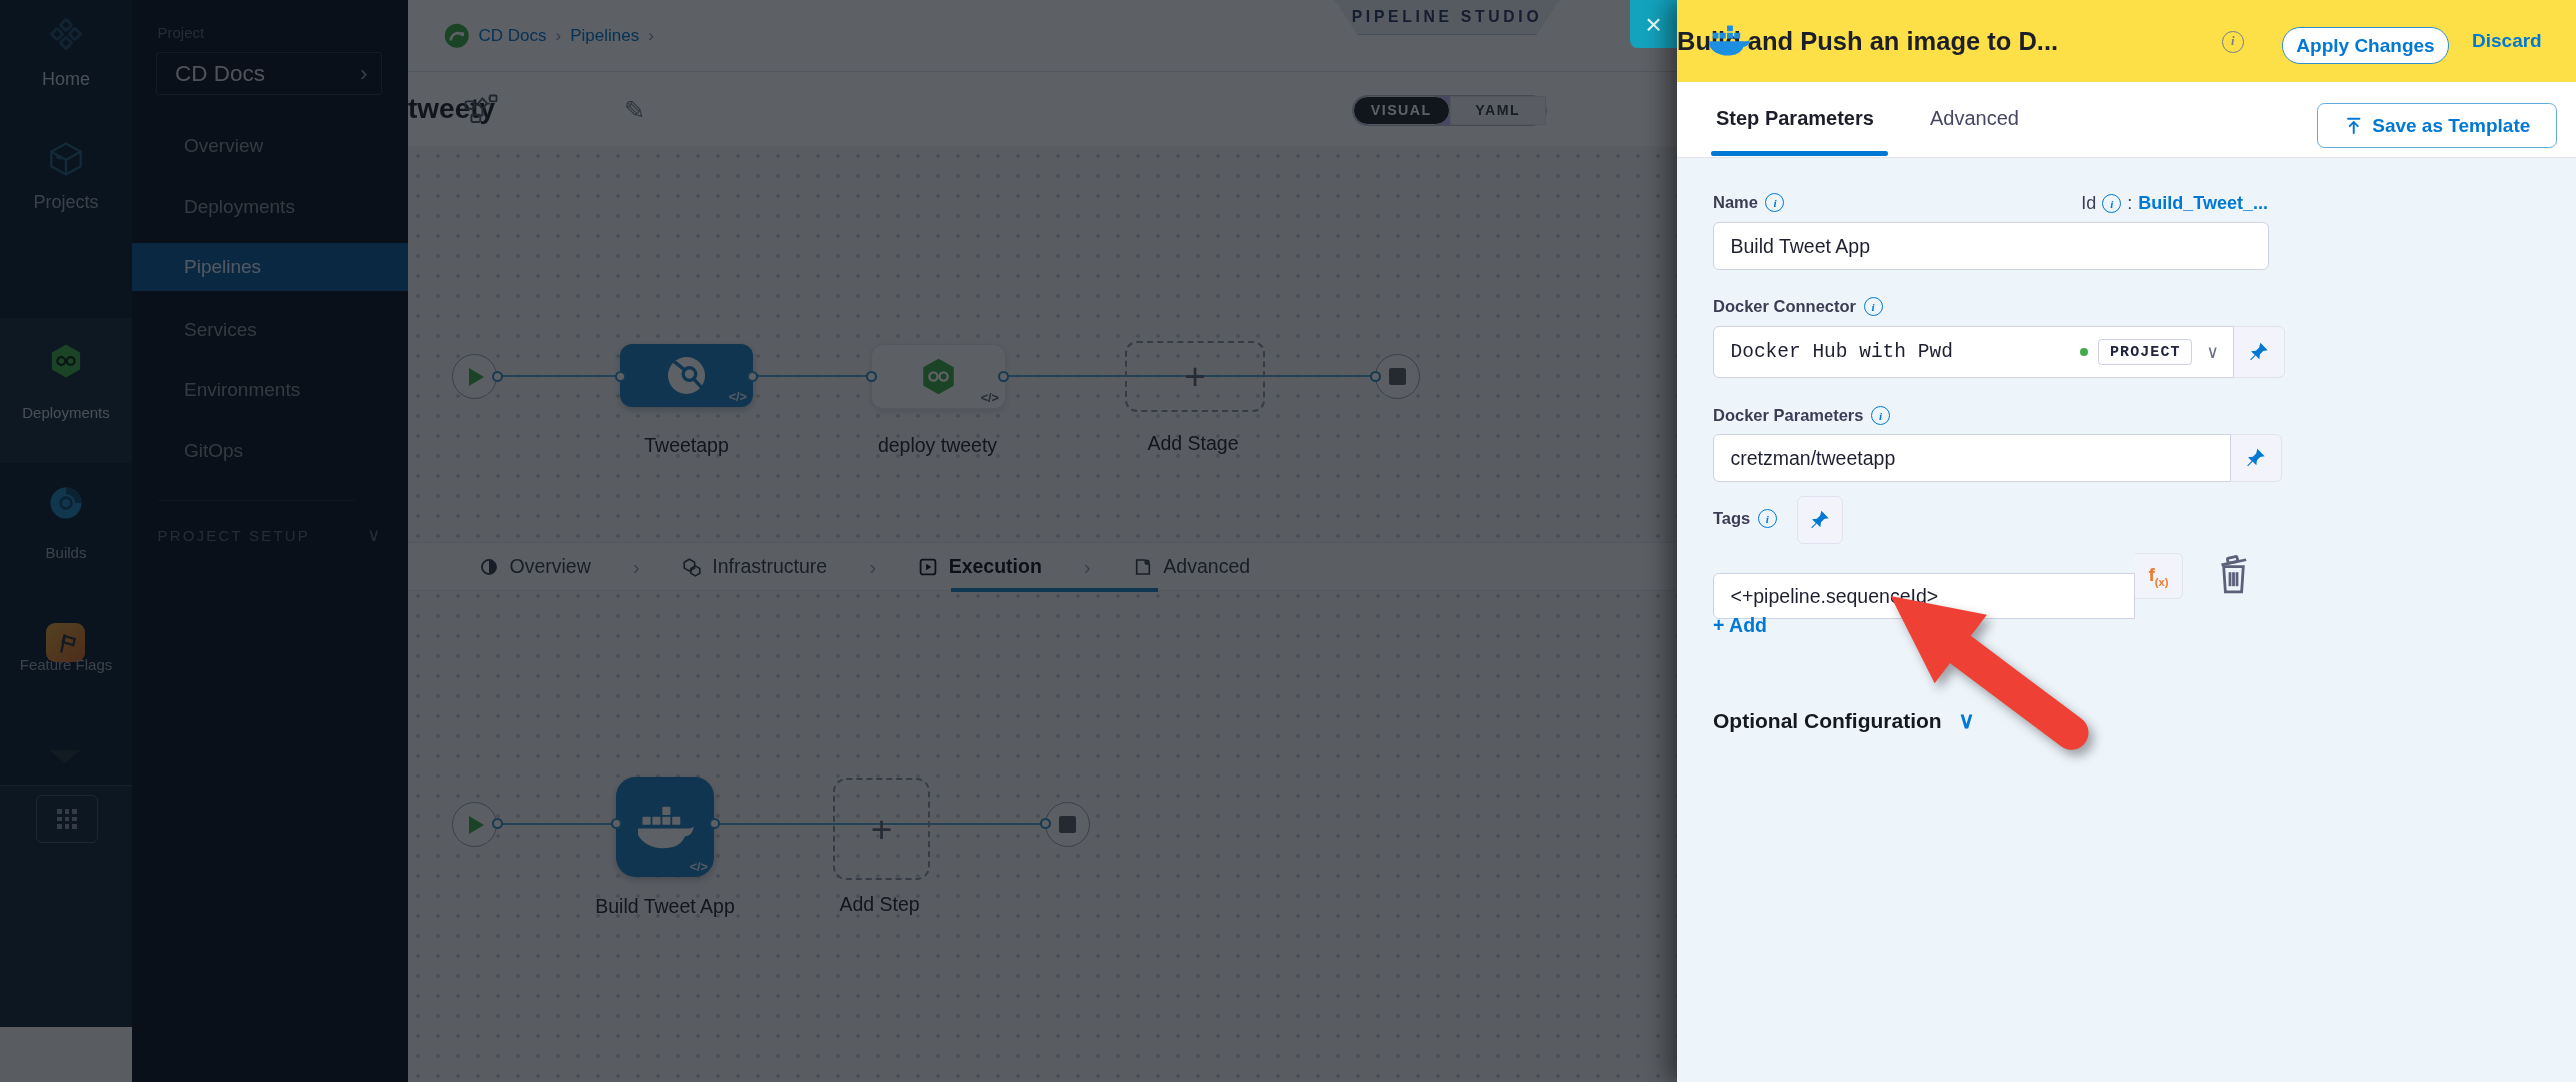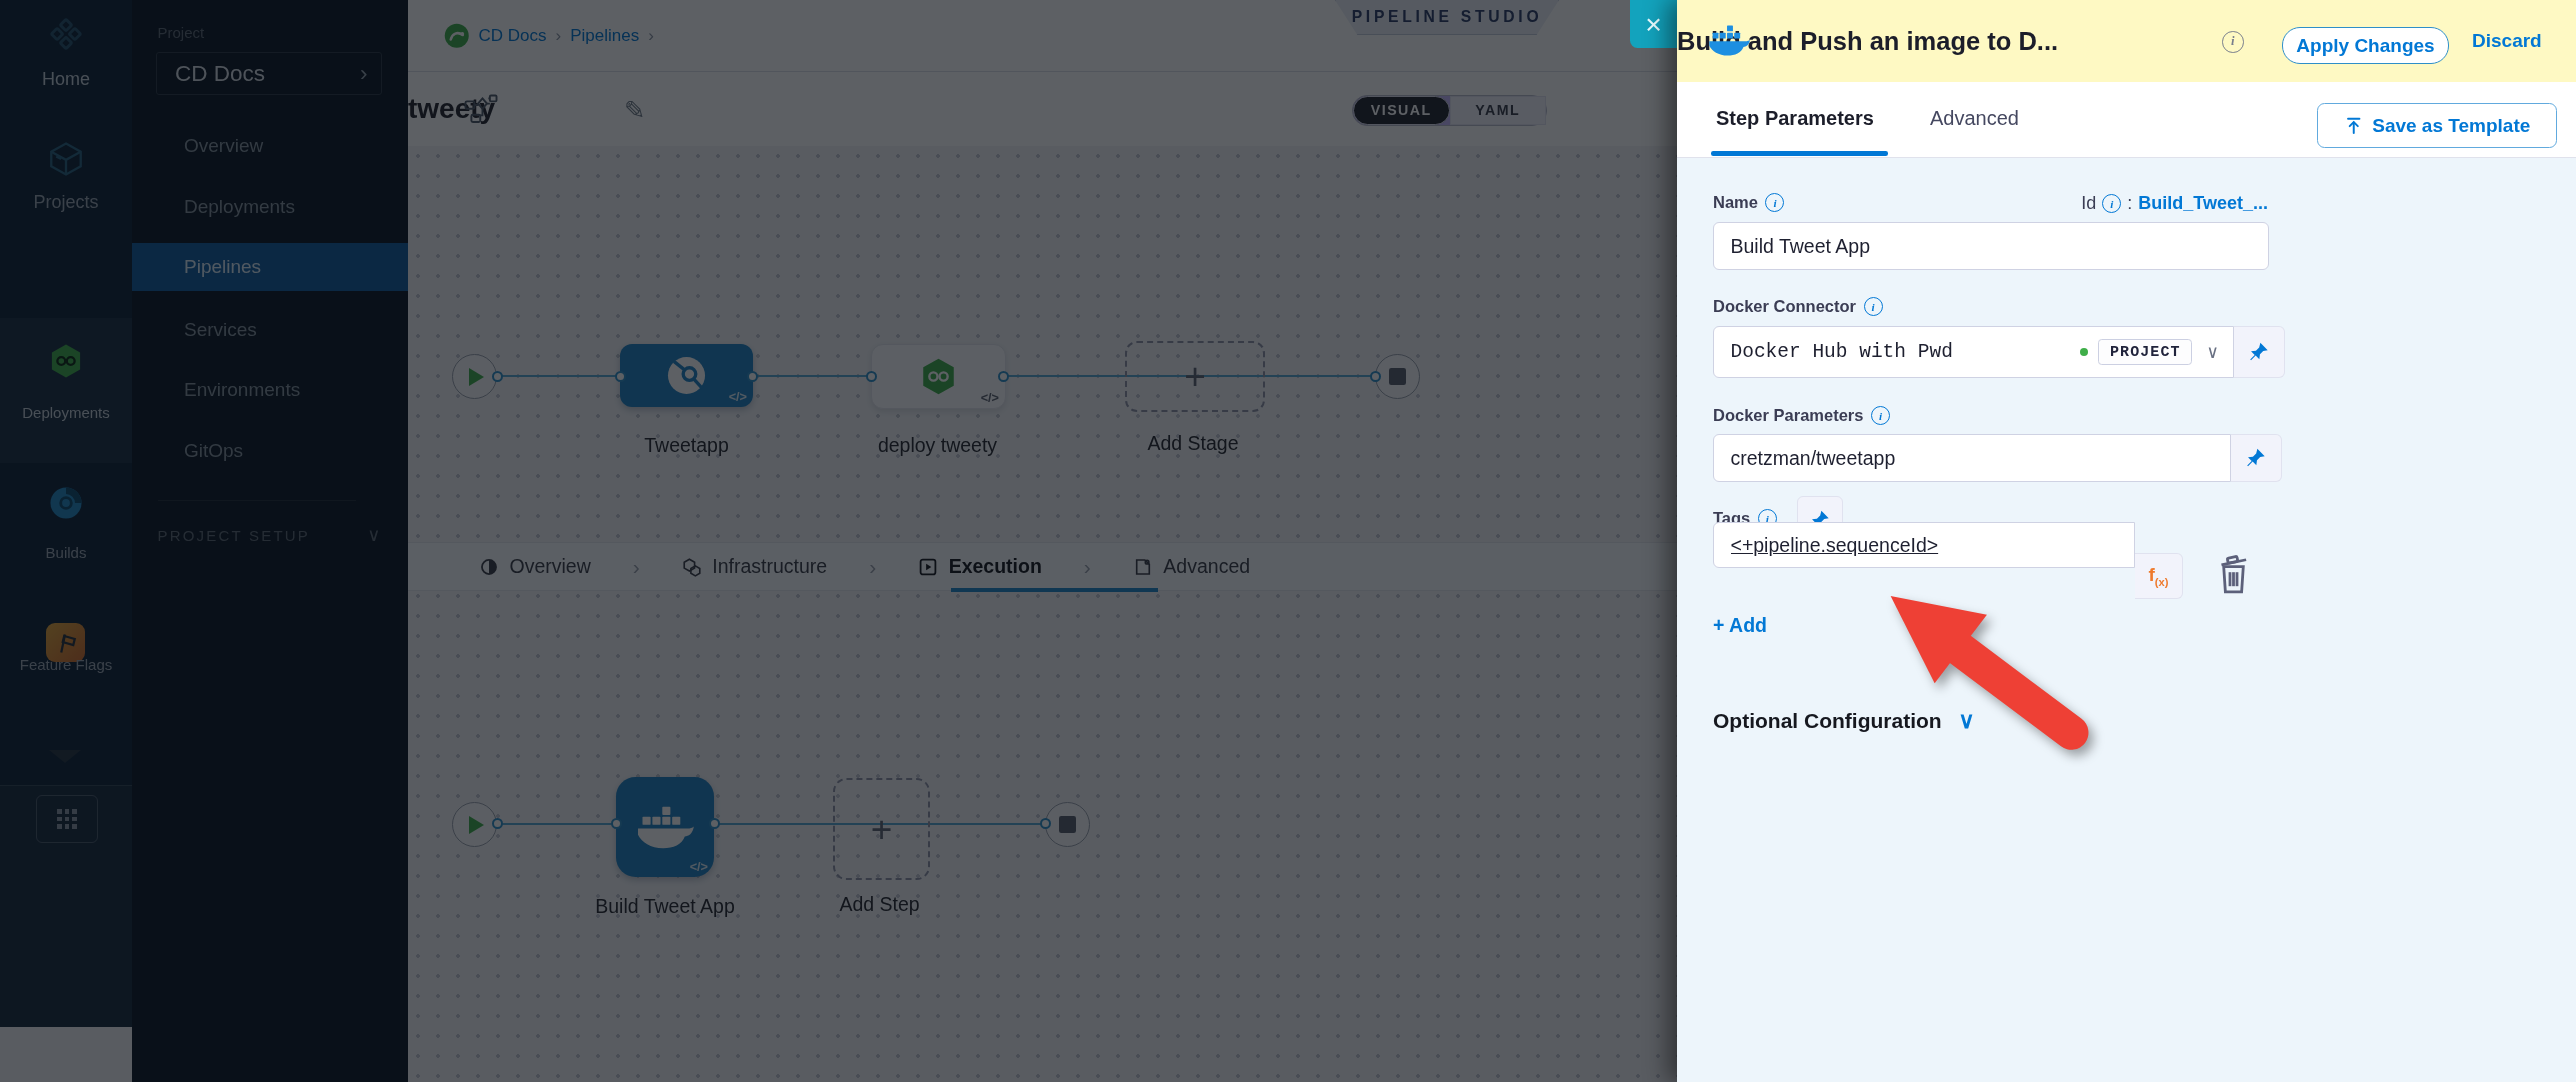--- a/index.html
+++ b/index.html
@@ -58,21 +58,21 @@
   .ctab-sep{margin:0 42px;color:#9aa0ad;font-size:21px;}
   .tab-underline{left:543px;top:442px;width:207px;height:3.7px;background:#1e88c9;}
 
   
   .dim{left:0;top:0;width:1677px;height:1083px;background:rgba(9,13,19,0.66);z-index:30;}
 
   .close-btn{left:1630px;top:0;width:47px;height:48px;background:#13a3bd;color:#eafcff;font-size:28.5px;display:flex;align-items:center;justify-content:center;border-radius:0 0 0 7.5px;z-index:55;}
 
   
   .drawer{left:1677px;top:0;width:899px;height:1083px;background:#edf5fb;z-index:60;box-shadow:-9px 0 22.5px rgba(0,0,0,0.45);}
-  .d-head{left:0;top:0;width:899px;height:82px;background:#fef9c3;border-bottom:0.7px solid #e2e4ee;}
+  .d-head{left:0;top:0;width:899px;height:82px;background:#fde047;border-bottom:0.7px solid #e2e4ee;}
   .d-title{left:81px;top:0;height:82px;display:flex;align-items:center;font-size:25.5px;font-weight:700;color:#1c1e2a;}
   .ibtn{display:inline-flex;align-items:center;justify-content:center;border-radius:50%;font-family:"Liberation Serif",serif;font-style:italic;font-weight:700;}
   .info-gray{width:19.5px;height:19.5px;border:1.5px solid #787e8c;color:#787e8c;font-size:12.7px;}
   .info-blue{width:17px;height:17px;border:1.5px solid #0278d5;color:#0278d5;font-size:11.2px;}
   .apply-btn{left:605px;top:27px;width:165px;height:35px;border:1.5px solid #2e8fc9;border-radius:18px;background:#fff;display:flex;align-items:center;justify-content:center;font-size:19px;font-weight:700;color:#0278d5;}
   .discard{left:795px;top:0;height:82px;display:flex;align-items:center;font-size:19px;font-weight:700;color:#0278d5;}
   .d-tabs{left:0;top:82px;width:899px;height:75px;background:#fff;border-bottom:1.5px solid #e0e2ec;}
   .d-tab{position:absolute;top:0;height:73px;display:flex;align-items:center;font-size:20px;}
   .d-tab.active{font-weight:700;color:#1c1e2a;}
   .d-tab.idle{color:#454860;}
@@ -402,21 +402,21 @@
 
     <div class="abs flabel" style="left:36px;top:509px;">
       <span>Tags</span>
       <span class="ibtn info-blue">i</span>
     </div>
     <div class="abs seg" style="left:120px;top:496px;width:46px;height:48px;border-radius:6px;">
       <svg width="19.5" height="19.5" viewBox="0 0 24 24">
           <path d="M14 1 l9 9 -5.5 1.2 -4 4 -0.8 6 -4.5 -4.5 L2.5 22.5 1.5 21.5 7 16 2.5 11.5 8.5 10.7 12.5 6.7 z" fill="#0278d5"></path>
         </svg>
     </div>
-    <input class="abs tin" style="left: 36px; top: 522px; width: 422px; height: 46px; border-radius: 6px 0px 0px 6px; text-decoration: underline;" value="&lt;+pipeline.sequenceId&gt;">
+    <input class="abs tin" style="left: 36px; top: 573px; width: 422px; height: 46px; border-radius: 6px 0px 0px 6px;" value="&lt;+pipeline.sequenceId&gt;">
     <div class="abs seg" style="left:458px;top:553px;width:48px;height:46px;border-radius:0 6px 6px 0;border-left:none;">
       <span class="fxt"><span>f</span><sub>(x)</sub></span>
     </div>
     <div class="abs" style="left:538px;top:554px;">
       <svg width="37" height="42" viewBox="0 0 26 30" fill="none" stroke="#5c607a" stroke-width="2">
           <g transform="rotate(-12 13 5)">
             <line x1="4" y1="6" x2="22" y2="6"></line>
             <rect x="9" y="2.2" width="7" height="3.6" rx="1"></rect>
           </g>
           <path d="M6 9 h14 l-1.2 18 h-11.6 z"></path>

